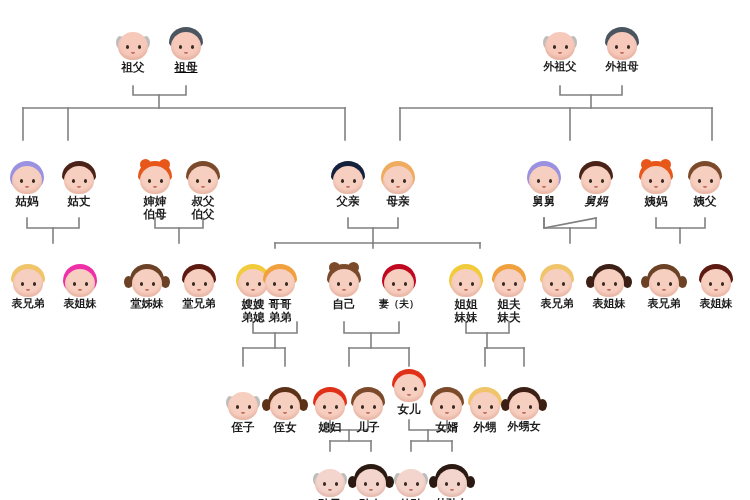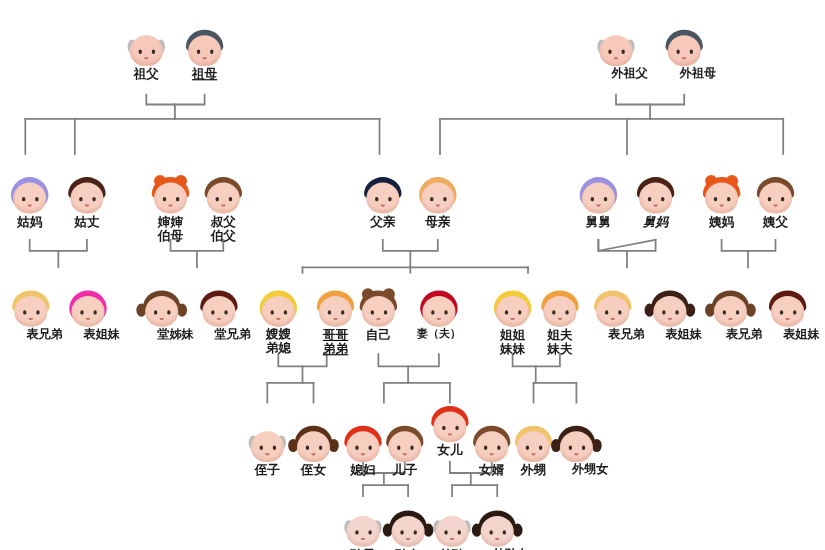--- a/index.html
+++ b/index.html
@@ -133,21 +133,21 @@
   .label {
     margin-top: 1px;
     font-size: 11.5px;
     font-weight: bold;
     color: #1a1a1a;
     line-height: 12.5px;
     letter-spacing: 0px;
     white-space: nowrap;
   }
   .label .l2 { display: block; }
-  .small { font-size: 11px; text-align: right; }
+  .small { font-size: 11px; }
   .tiny { font-size: 10px; }
 </style>
 <style>.bald0::before,.bald0::after{background:#bdbdbd;}</style><style>.bald2::before,.bald2::after{background:#bdbdbd;}</style><style>.bald28::before,.bald28::after{background:#cfcfcf;}</style><style>.bald36::before,.bald36::after{background:#d8d8d8;}</style><style>.bald38::before,.bald38::after{background:#d8d8d8;}</style></head>
 <body>
 
 <div id="stage">
 
   <svg class="lines" viewBox="0 0 750 500" xmlns="http://www.w3.org/2000/svg">
     <g fill="none" stroke="#808080" stroke-width="1.6" stroke-linecap="square">
 
@@ -535,21 +535,21 @@
               <span class="eye"></span>
         </div>
         <div class="mouth"></div>
       </div>
     </div>
     <div class="label">
       <span class="l1">嫂嫂</span>
       <span class="l2">弟媳</span>
     </div>
   </div>
-      <div class="person" style="left: 305px; top: 255px; text-decoration: underline;">
+      <div class="person" style="left: 280px; top: 255px;">
     <div class="face-wrap">
       <div class="face">
         <div class="hair" style="background: rgb(240, 160, 60);"></div>
         <div class="skin" style="background: rgb(247, 207, 192);"></div>
         <div class="eyes">
           <span class="eye"></span>
               <span class="eye"></span>
         </div>
         <div class="mouth"></div>
       </div>

